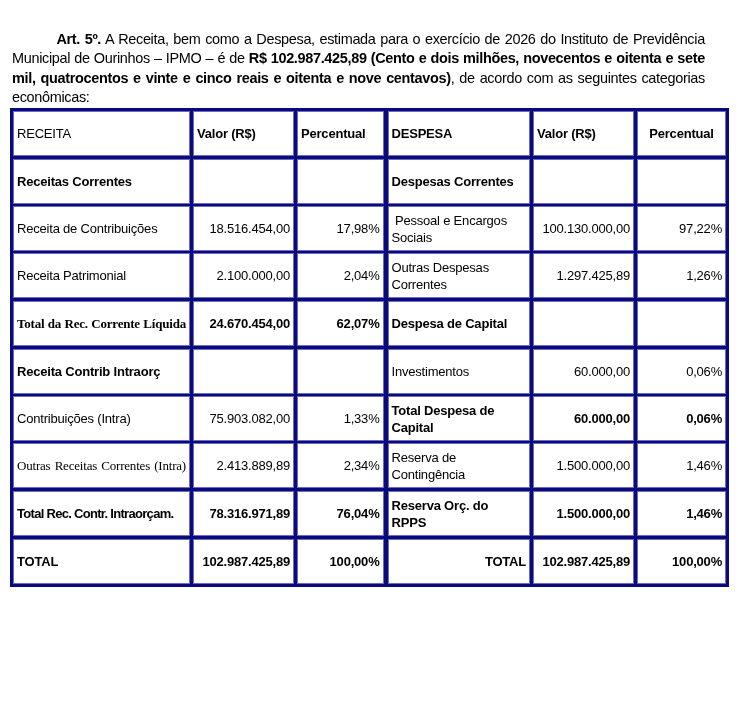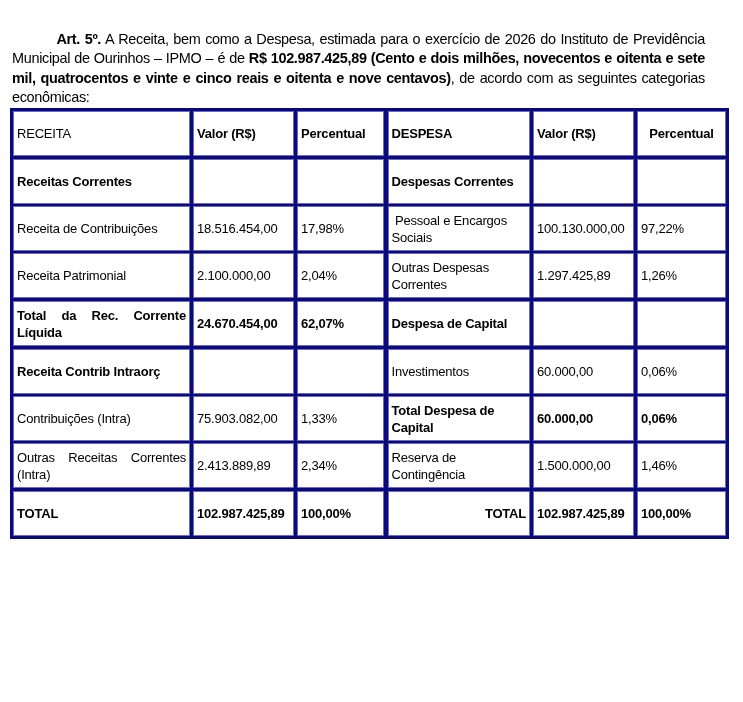--- a/index.html
+++ b/index.html
@@ -22,23 +22,23 @@
     font-size: 13px; letter-spacing: -0.2px;
   }
   table.orc td {
     border: 3px solid #0a0a7a;
     box-shadow: inset 0 0 0 1px #6b6bc4;
     height: 45px; padding: 0 4px; vertical-align: middle;
     line-height: 17px;
   }
   table.orc tr.thin td { border-top-width: 2px; border-bottom-width: 2px; }
   td.mid-sep { border-right-width: 4px !important; }
-  td.num { padding-right: 3px; }
+  td.num { text-align: right; padding-right: 3px; }
   td.top { vertical-align: top; padding-top: 10px; }
-  td.just { text-align: justify; text-align-last: justify; }
+  td.just { text-align: justify; text-align-last: justify; font-family: Liberation Serif, serif; }
   .bold { font-weight: bold; }
   td.center { text-align: center; }
   td.right-lbl { text-align: right; }
 </style>
 </head>
 <body>
 
 <p class="para"><b>Art. 5º.</b><span> A Receita, bem como a Despesa, estimada para o exercício de 2026 do Instituto de Previdência Municipal de Ourinhos – IPMO – é de </span><b>R$ 102.987.425,89 (Cento e dois milhões, novecentos e oitenta e sete mil, quatrocentos e vinte e cinco reais e oitenta e nove centavos)</b><span>, de acordo com as seguintes categorias econômicas:</span></p>
 
 <table class="orc">
@@ -117,20 +117,28 @@
 
   <tr class="thin">
     <td class="just">Outras Receitas Correntes (Intra)</td>
     <td class="num">2.413.889,89</td>
     <td class="num mid-sep">2,34%</td>
     <td>Reserva de Contingência</td>
     <td class="num">1.500.000,00</td>
     <td class="num">1,46%</td>
   </tr>
 
+  <tr>
+    <td class="bold" style="letter-spacing:-0.7px">Total Rec. Contr. Intraorçam.</td>
+    <td class="num bold">78.316.971,89</td>
+    <td class="num bold mid-sep">76,04%</td>
+    <td class="bold">Reserva Orç. do RPPS</td>
+    <td class="num bold">1.500.000,00</td>
+    <td class="num bold">1,46%</td>
+  </tr>
 
   <tr>
     <td class="bold">TOTAL</td>
     <td class="num bold">102.987.425,89</td>
     <td class="num bold mid-sep">100,00%</td>
     <td class="bold right-lbl">TOTAL</td>
     <td class="num bold">102.987.425,89</td>
     <td class="num bold">100,00%</td>
   </tr>
 </tbody>

